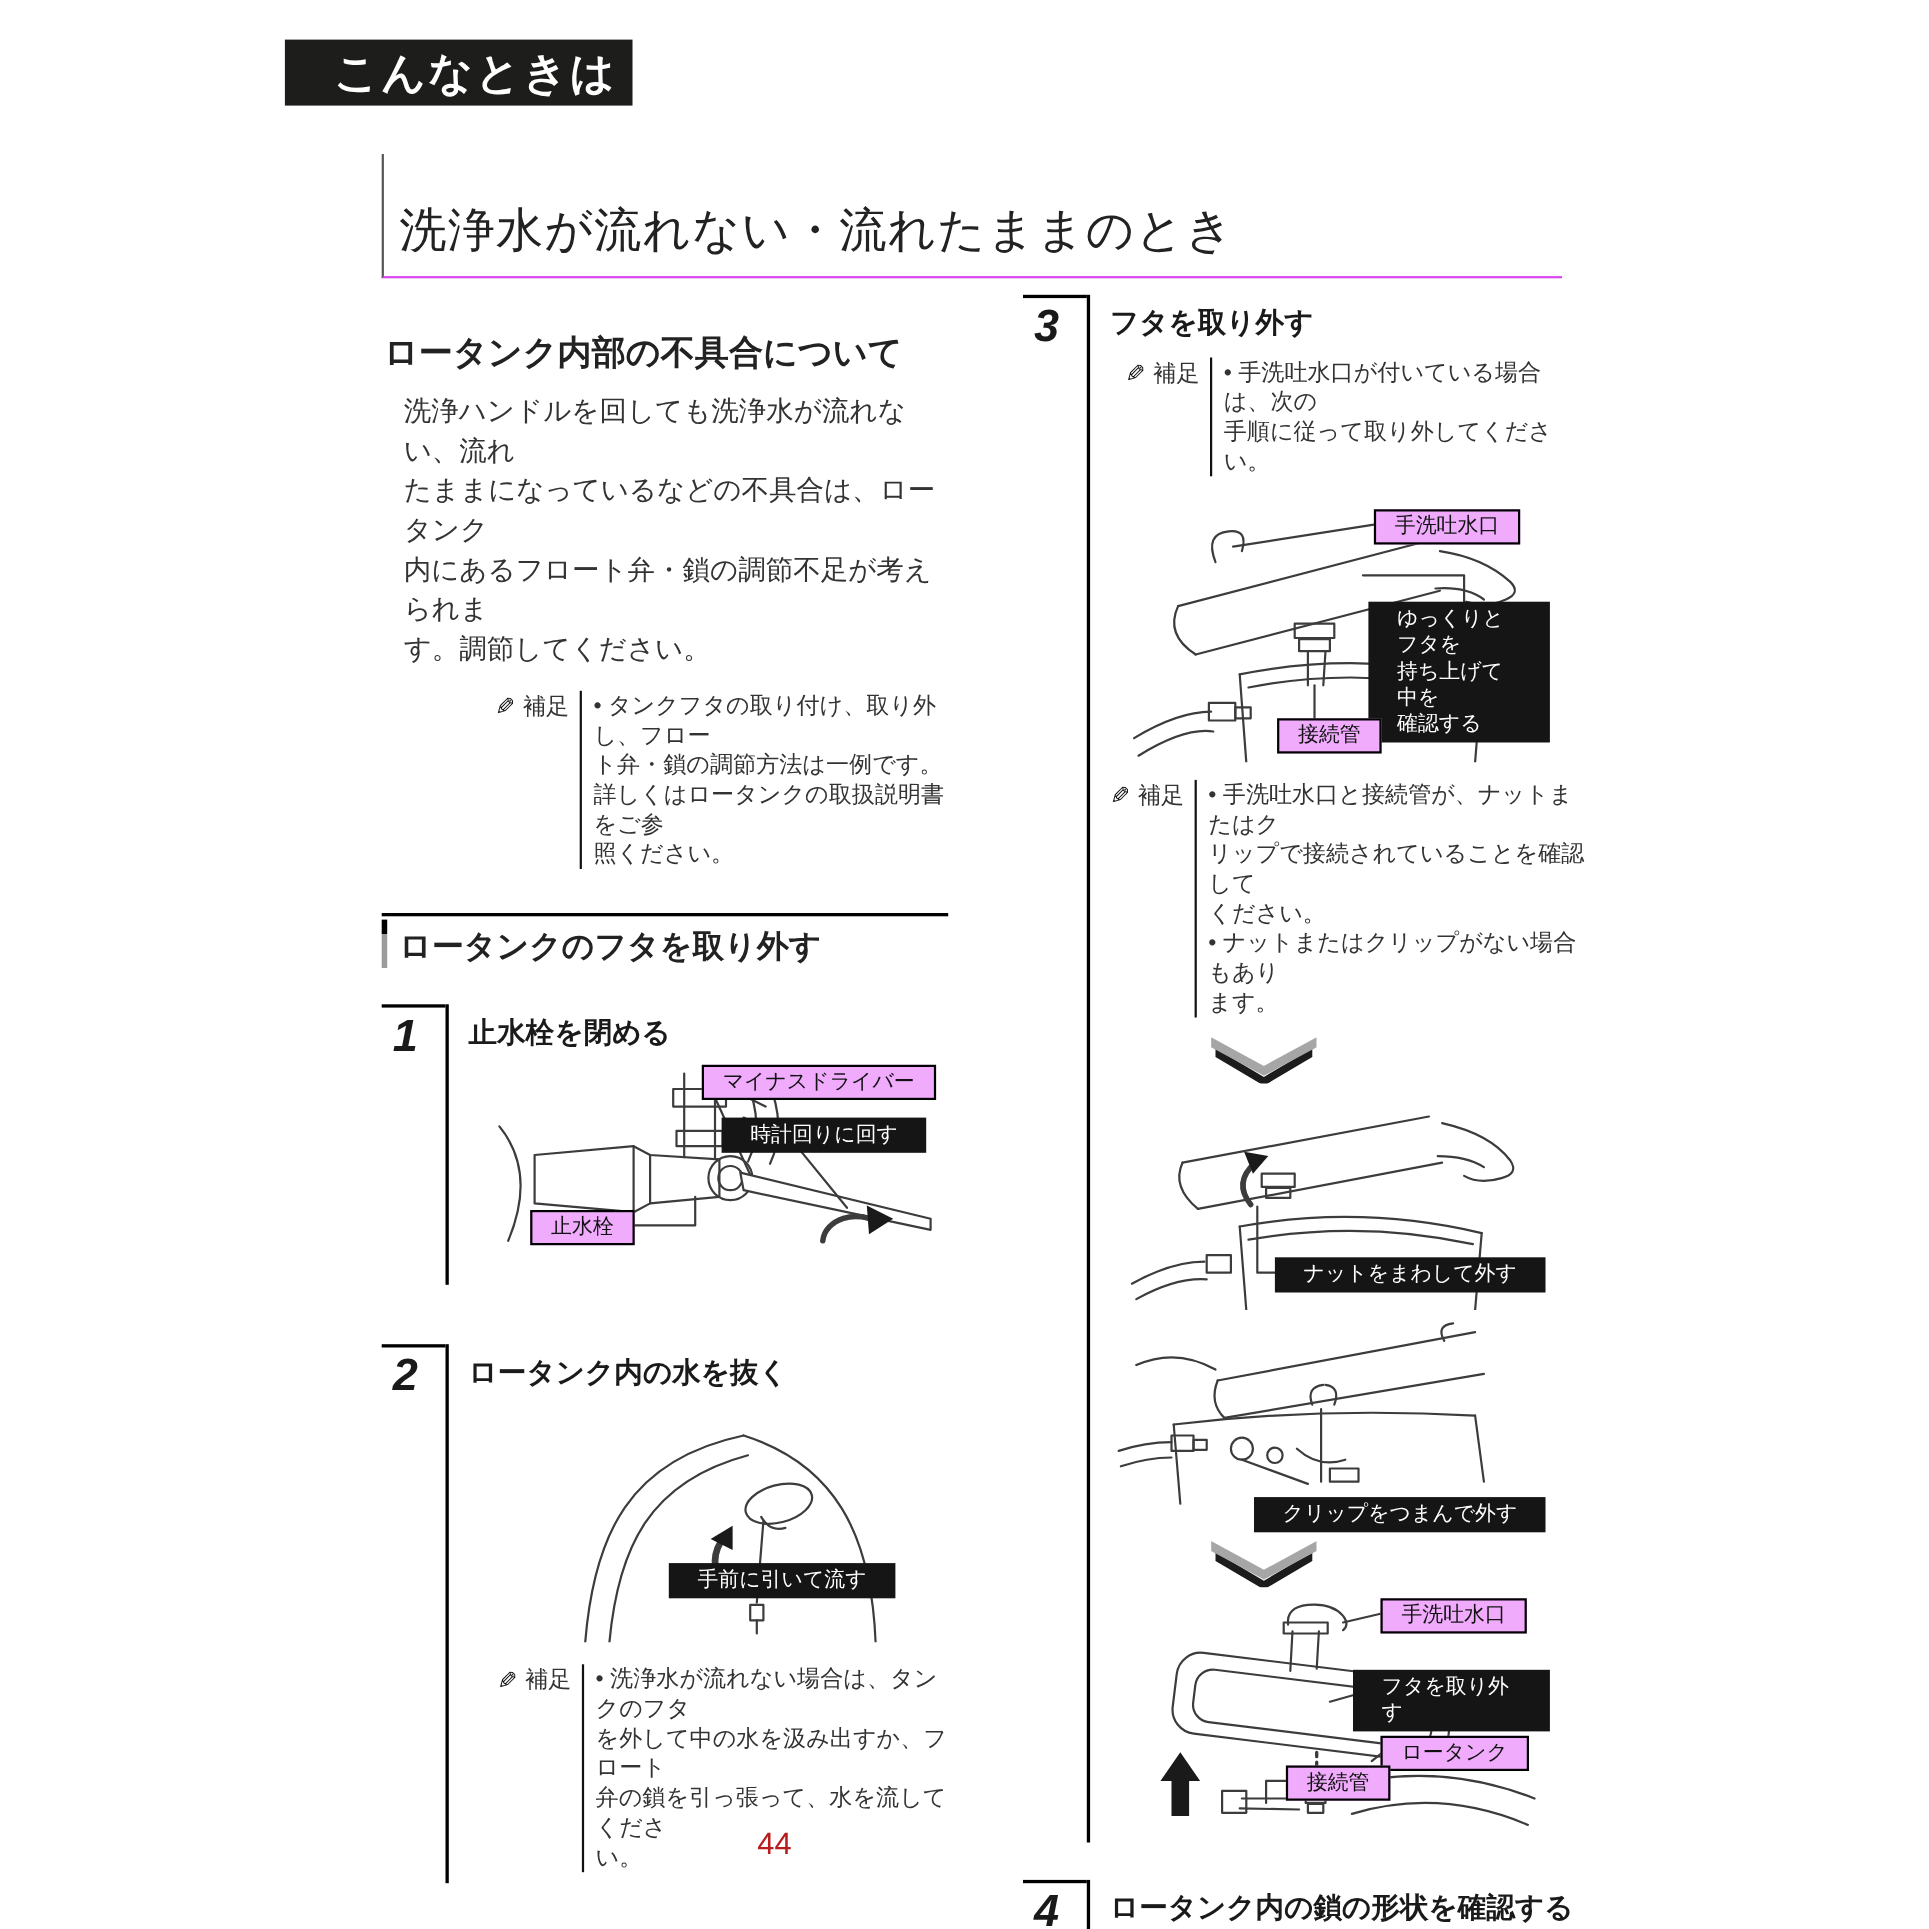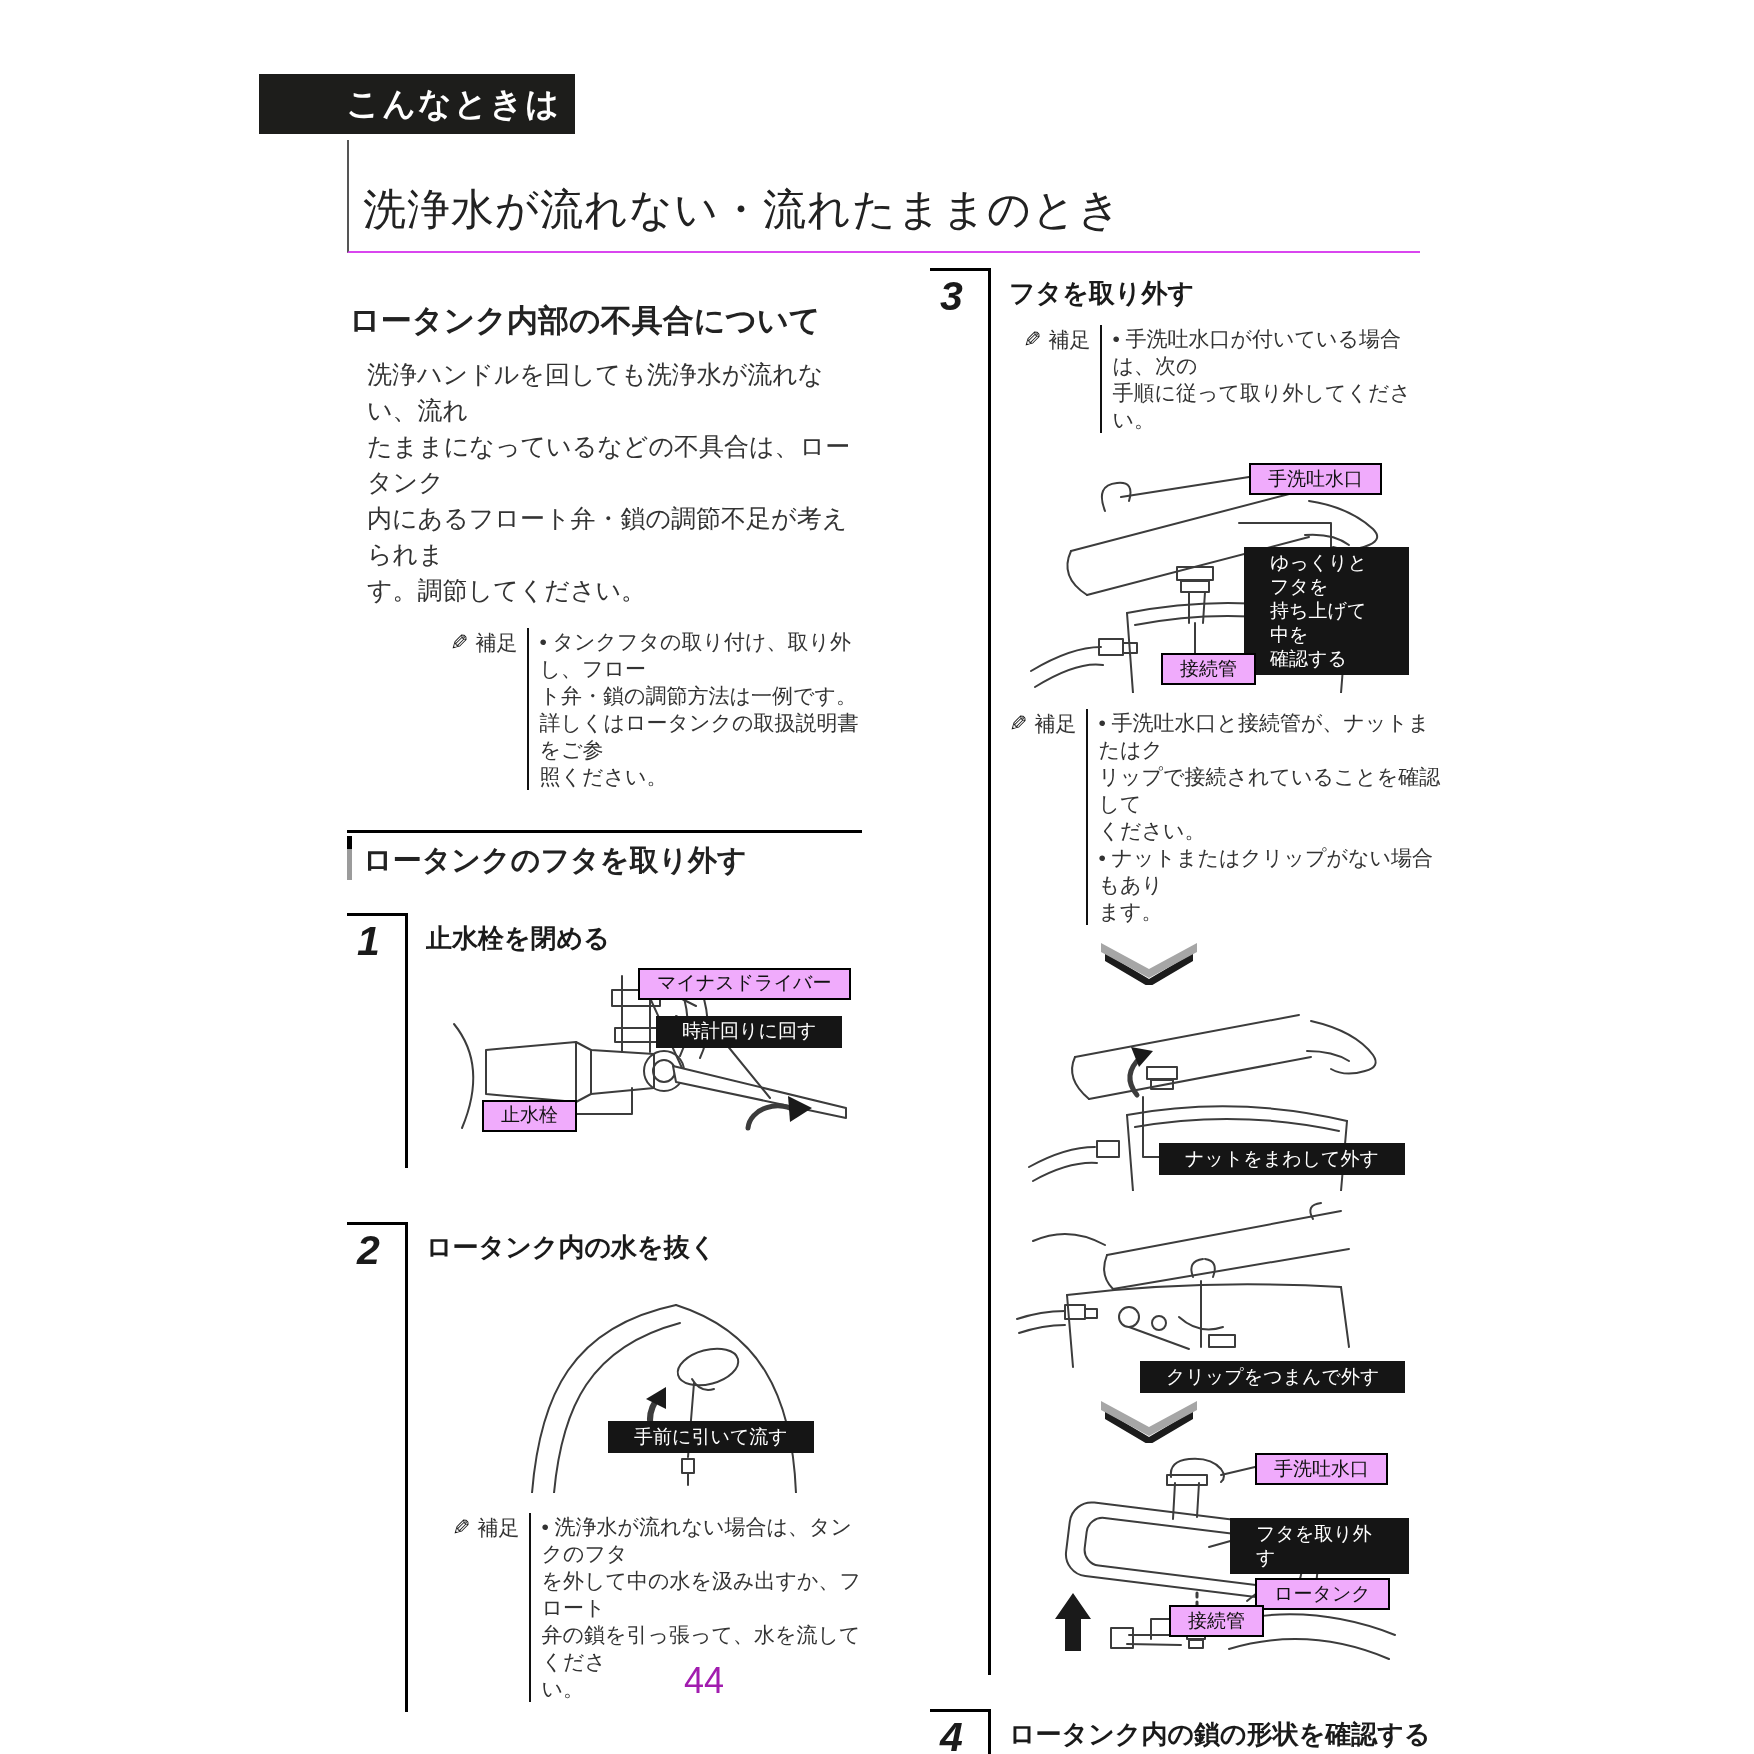--- a/index.html
+++ b/index.html
@@ -4,24 +4,23 @@
 <style>
   html,body{margin:0;padding:0;}
   body{
     width:1754px;height:1754px;position:relative;background:#ffffff;
     font-family:"Liberation Sans","DejaVu Sans",sans-serif;color:#2b2b2b;
     overflow:hidden;
   }
   
   .badge{
     position:absolute;left:259px;top:36px;width:316px;height:60px;
-    background:#1d1d1b;color:#fff;font-size:33px;font-weight:bold;
+    background:#1d1d1b;color:#fff;font-size:40px;font-weight:bold;
     display:flex;align-items:center;justify-content:flex-end;padding-right:14px;box-sizing:border-box;
     letter-spacing:2px;
-    margin-top:38px;
   }
   .title-block{
     position:absolute;left:347px;top:140px;width:1073px;height:113px;
     border-left:2px solid #555;border-bottom:2px solid #d946ef;
     box-sizing:border-box;
   }
   .title-block .title{
     position:absolute;left:14px;bottom:12px;font-size:43px;color:#222;
     letter-spacing:1px;white-space:nowrap;
   }
@@ -58,21 +57,21 @@
   .fig{position:relative;}
   .fig svg{position:absolute;left:0;top:0;}
   .callout{
     position:absolute;font-size:19px;white-space:pre-line;line-height:24px;
   }
   .callout.white{background:#f0abfc;border:2px solid #000;color:#111;padding:2px 17px;}
   .callout.black{background:#151515;color:#fff;padding:4px 26px;}
   .chevron{margin:18px 0 10px 92px;width:96px;height:42px;position:relative;}
   .footer-page{
     position:absolute;left:0;top:1660px;width:1408px;text-align:center;
-    font-size:36px;color:#a21caf;
+    font-size:28px;color:#b91c1c;
   }
   line,path,polyline{vector-effect:none;}
 </style>
 </head>
 <body>
 
 <div class="badge">こんなときは</div>
 
 <div class="title-block">
   <div class="title">洗浄水が流れない・流れたままのとき</div>

